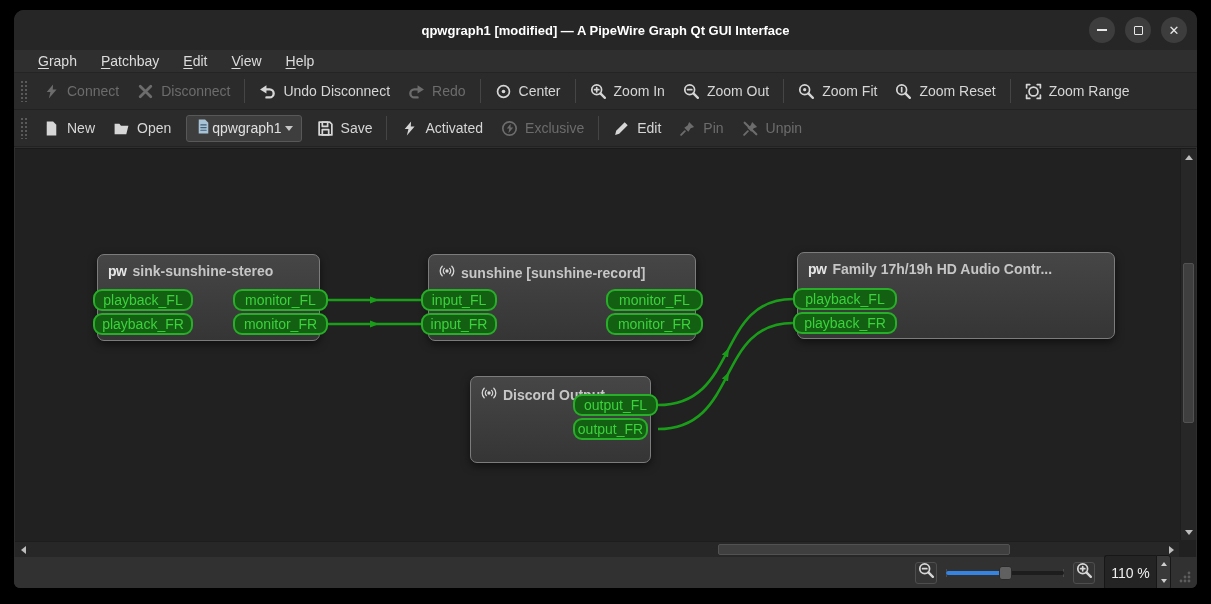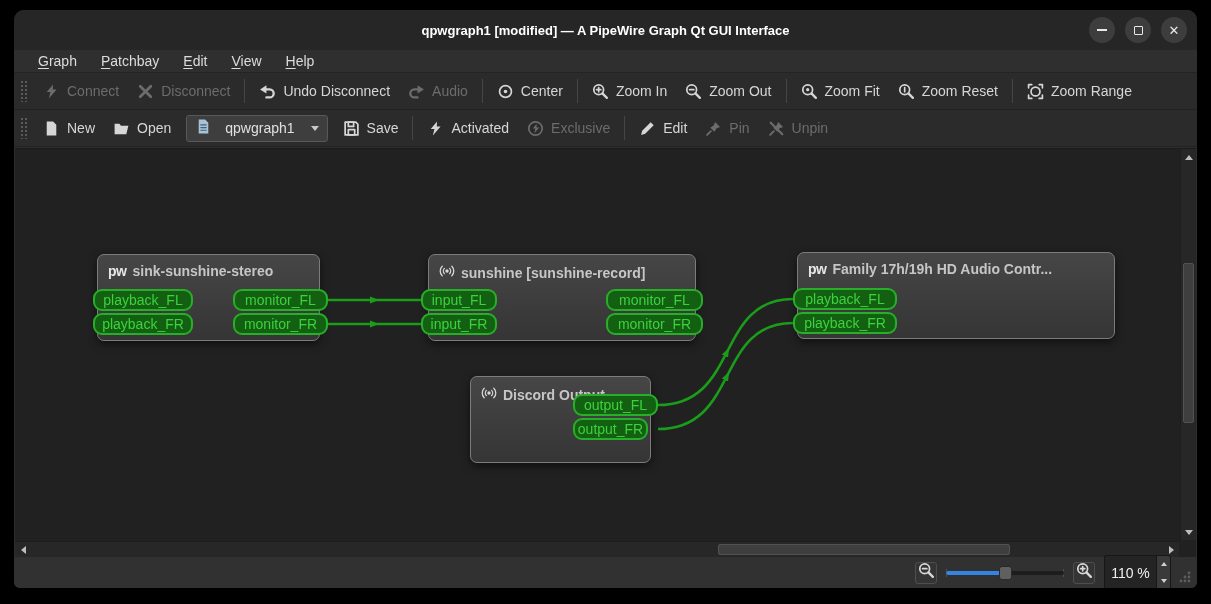--- a/index.html
+++ b/index.html
@@ -19,21 +19,21 @@
   .menubar{height:23px;background:#2f2f2f;display:flex;align-items:center;padding-left:12px;border-bottom:1px solid #242424;}
   .menu-item{color:#dcdcdc;font-size:14px;padding:1px 12px 2px 12px;}
   .menu-item u{text-decoration:underline;text-underline-offset:2px;}
   
   .toolbar{height:37px;background:#2b2b2b;display:flex;align-items:center;padding-left:4px;border-bottom:1px solid #222;}
   .drag-handle{width:8px;height:22px;margin:0 6px 0 2px;background-image:radial-gradient(#5a5a5a 1px,transparent 1.2px);background-size:4px 4px;}
   .tbtn{display:flex;align-items:center;gap:7px;padding:5px 9px;border-radius:4px;color:#d6d6d6;font-size:14px;background:transparent;border:none;}
   .tbtn.disabled{color:#6c6c6c;}
   .tbtn svg{display:block;}
   .tsep{width:1px;height:24px;background:#454545;margin:0 5px;}
-  .combo{height:27px;display:flex;align-items:center;gap:13px;background:#3e3e3e;border:1px solid #585858;border-radius:3px;padding:0 8px;margin:0 6px;color:#e0e0e0;font-size:14px;}
+  .combo{height:27px;display:flex;align-items:center;gap:0;background:#3e3e3e;border:1px solid #585858;border-radius:3px;padding:0 8px;margin:0 6px;color:#e0e0e0;font-size:14px;}
   .combo .caret{width:0;height:0;border-left:4px solid transparent;border-right:4px solid transparent;border-top:5px solid #c8c8c8;margin-left:3px;}
   
   .canvas{position:absolute;left:1px;top:138px;width:1181px;height:409px;background:#212121;border-top:1px solid #1a1a1a;}
   .links{position:absolute;left:0;top:0;}
   .gnode{position:absolute;background:linear-gradient(#464646,#353535);border:1px solid #7c7c7c;border-radius:7px;box-shadow:0 3px 8px rgba(0,0,0,.55);}
   .gnode .nhead{display:flex;align-items:center;gap:6px;padding:8px 10px 0 10px;}
   .gnode .ntitle{color:#c6c6c6;font-size:14px;font-weight:bold;white-space:nowrap;}
   .pwlogo{color:#e6e6e6;font-weight:bold;font-size:14px;letter-spacing:-0.5px;}
   .gport{position:absolute;height:22px;display:flex;align-items:center;justify-content:center;
          background:var(--port-fill);border:2px solid var(--port-border);border-radius:9px;
@@ -120,21 +120,21 @@
           </span>
           <span>Undo Disconnect</span>
         </button>
         <button class="tbtn disabled">
           <span>
             <svg width="17" height="17" viewBox="0 0 16 16" fill="none" stroke="currentColor" stroke-width="1.6" stroke-linecap="round" stroke-linejoin="round">
               <path d="M11.5 6 H6 a3.8 3.8 0 0 0 0 7.6 H9" stroke-width="2.2"></path>
               <path d="M15 6 L9 2.2 V9.8 Z" fill="currentColor" stroke="none"></path>
             </svg>
           </span>
-          <span>Audio</span>
+          <span>Redo</span>
         </button>
         <span class="tsep"></span>
         <button class="tbtn">
           <span>
             <svg width="17" height="17" viewBox="0 0 16 16" fill="none" stroke="currentColor" stroke-width="1.6" stroke-linecap="round" stroke-linejoin="round">
               <circle cx="8" cy="8" r="5.6"></circle>
               <circle cx="8" cy="8" r="1.7" fill="currentColor" stroke="none"></circle>
             </svg>
           </span>
           <span>Center</span>

